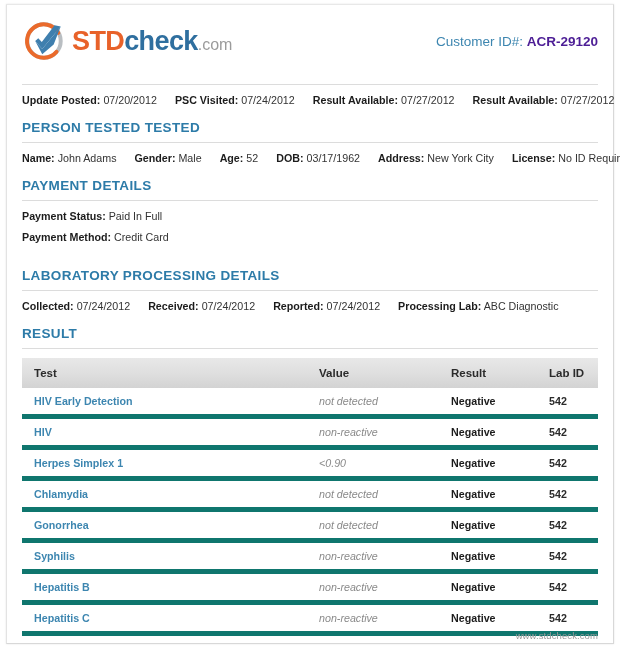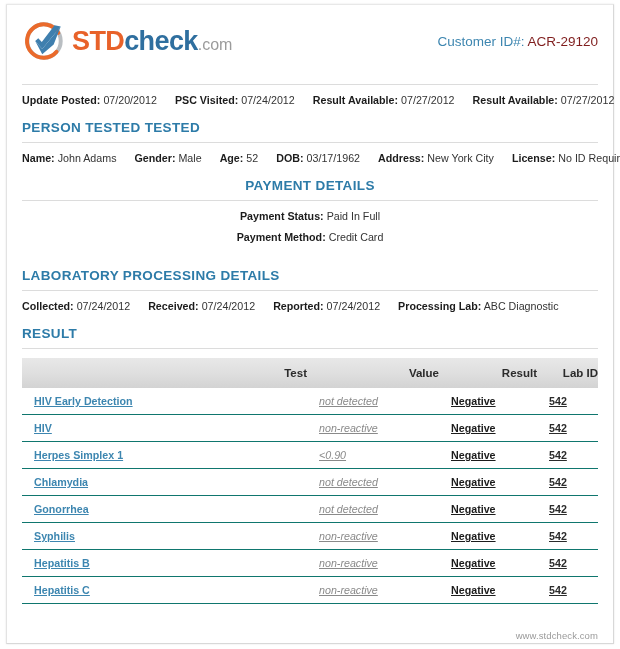--- a/index.html
+++ b/index.html
@@ -70,21 +70,21 @@
   }
   .logo-std  { color: #e8622a; }
   .logo-chk  { color: #2f6f9f; }
   .logo-dot  { color: #9b9b9b; font-size: 16px; font-weight: normal; letter-spacing: 0; }
 
   .customer-id {
     font-size: 13.5px;
     white-space: nowrap;
   }
   .customer-id .cid-label { color: #3d86b0; }
-  .customer-id .cid-value { color: #7f1d1d; font-weight: normal; }
+  .customer-id .cid-value { color: #4c1d95; font-weight: bold; }
 
   
   .section { margin-top: 2px; }
 
   .section-title {
     color: #2d7ba8;
     font-size: 13.5px;
     font-weight: bold;
     letter-spacing: 0.35px;
     padding-bottom: 7px;
@@ -114,53 +114,52 @@
   .field .f-label { font-weight: bold; color: #1c1c1c; }
   .field .f-value { color: #333333; }
 
   .field-block { padding-bottom: 9px; font-size: 10.7px; }
   .field-block .f-label { font-weight: bold; color: #1c1c1c; }
   .field-block .f-value { color: #333333; }
 
   
   .sec-order   { margin-top: 12px; }
   .sec-person  { margin-top: 4px; }
-  .sec-payment { margin-top: 4px; text-align: center; }
+  .sec-payment { margin-top: 4px; }
   .sec-lab     { margin-top: 16px; }
   .sec-result  { margin-top: 4px; }
 
   
   .result-table {
     width: 100%;
     border-collapse: collapse;
     table-layout: fixed;
     margin-top: 2px;
   }
 
   .result-table th {
     background: linear-gradient(to bottom, #e8e8e8 0%, #dedede 55%, #d3d3d3 100%);
     color: #2b2b2b;
     font-size: 11.5px;
     font-weight: bold;
-    text-align: right;
+    text-align: left;
     padding: 9px 0 9px 12px;
     border: none;
   }
   .result-table th.c-test  { width: 285px; }
   .result-table th.c-value { width: 132px; }
   .result-table th.c-res   { width: 98px; }
   .result-table th.c-lab   { width: 61px; }
 
   .result-table td {
-    border-bottom: 1px solid #0f766e;
+    border-bottom: 5px solid #0f766e;
     padding: 7px 0 7px 12px;
     font-size: 10.7px;
     vertical-align: middle;
     height: 23px;
-    text-decoration: underline;
   }
 
   .cell-test {
     color: #3d86b0;
     font-weight: bold;
   }
   .cell-value {
     color: #8a8a8a;
     font-style: italic;
   }

